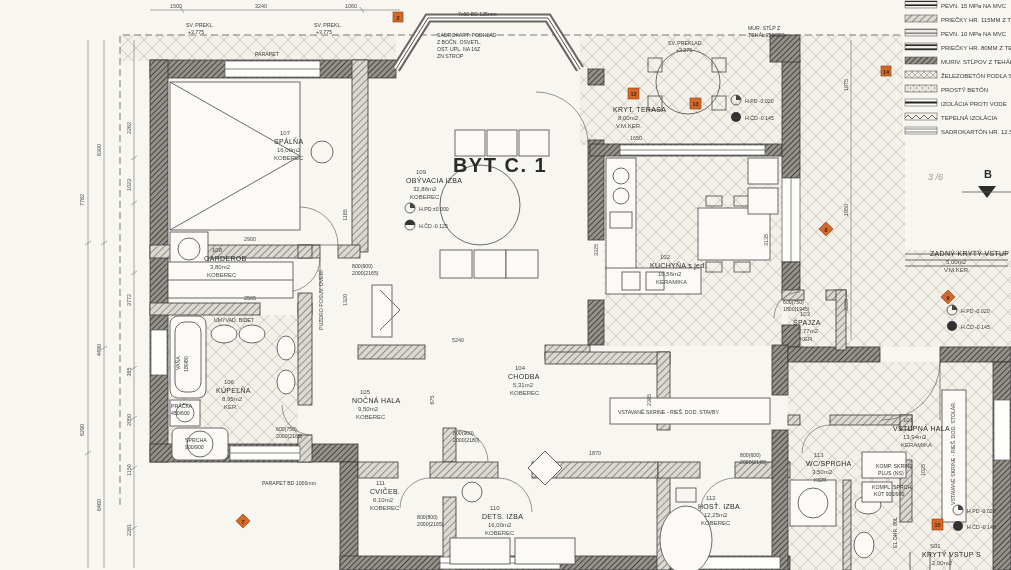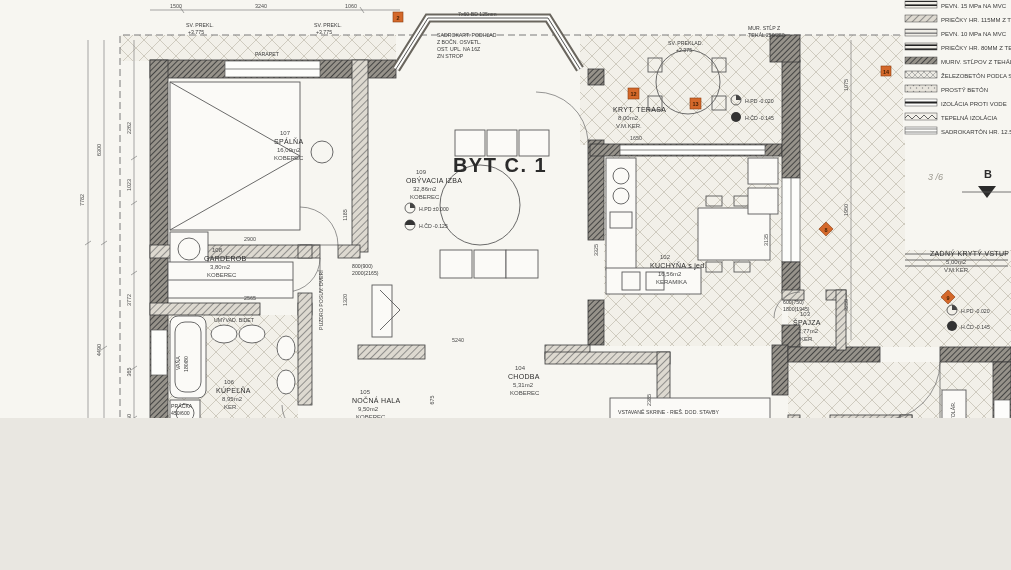--- a/index.html
+++ b/index.html
@@ -1,16 +1,16 @@
 <!DOCTYPE html>
 <html><head>
 <meta charset="utf-8">
 <style>
   html,body{margin:0;padding:0;background:#e9e7e1;}
-  #stage{position:relative;width:1011px;height:418px;background:#f7f6f1;overflow:hidden;
+  #stage{position:relative;width:1011px;height:570px;background:#f7f6f1;overflow:hidden;
          font-family:"Liberation Sans","DejaVu Sans",sans-serif;}
   svg{position:absolute;left:0;top:0;}
   text{fill:#2b2b2b;font-family:"Liberation Sans","DejaVu Sans",sans-serif;}
   .title{font-size:20px;font-weight:bold;letter-spacing:1.5px;}
   .rm{font-size:7px;letter-spacing:.3px;}
   .rmn{font-size:6px;fill:#4a4a4a;}
   .t5{font-size:5.2px;fill:#3a3a3a;}
   .dim{font-size:5.4px;fill:#4c4c4c;}
   .leg{font-size:6px;fill:#3a3a3a;}
   .mk{font-size:5.5px;fill:#4a2306;font-weight:bold;text-anchor:middle;}

